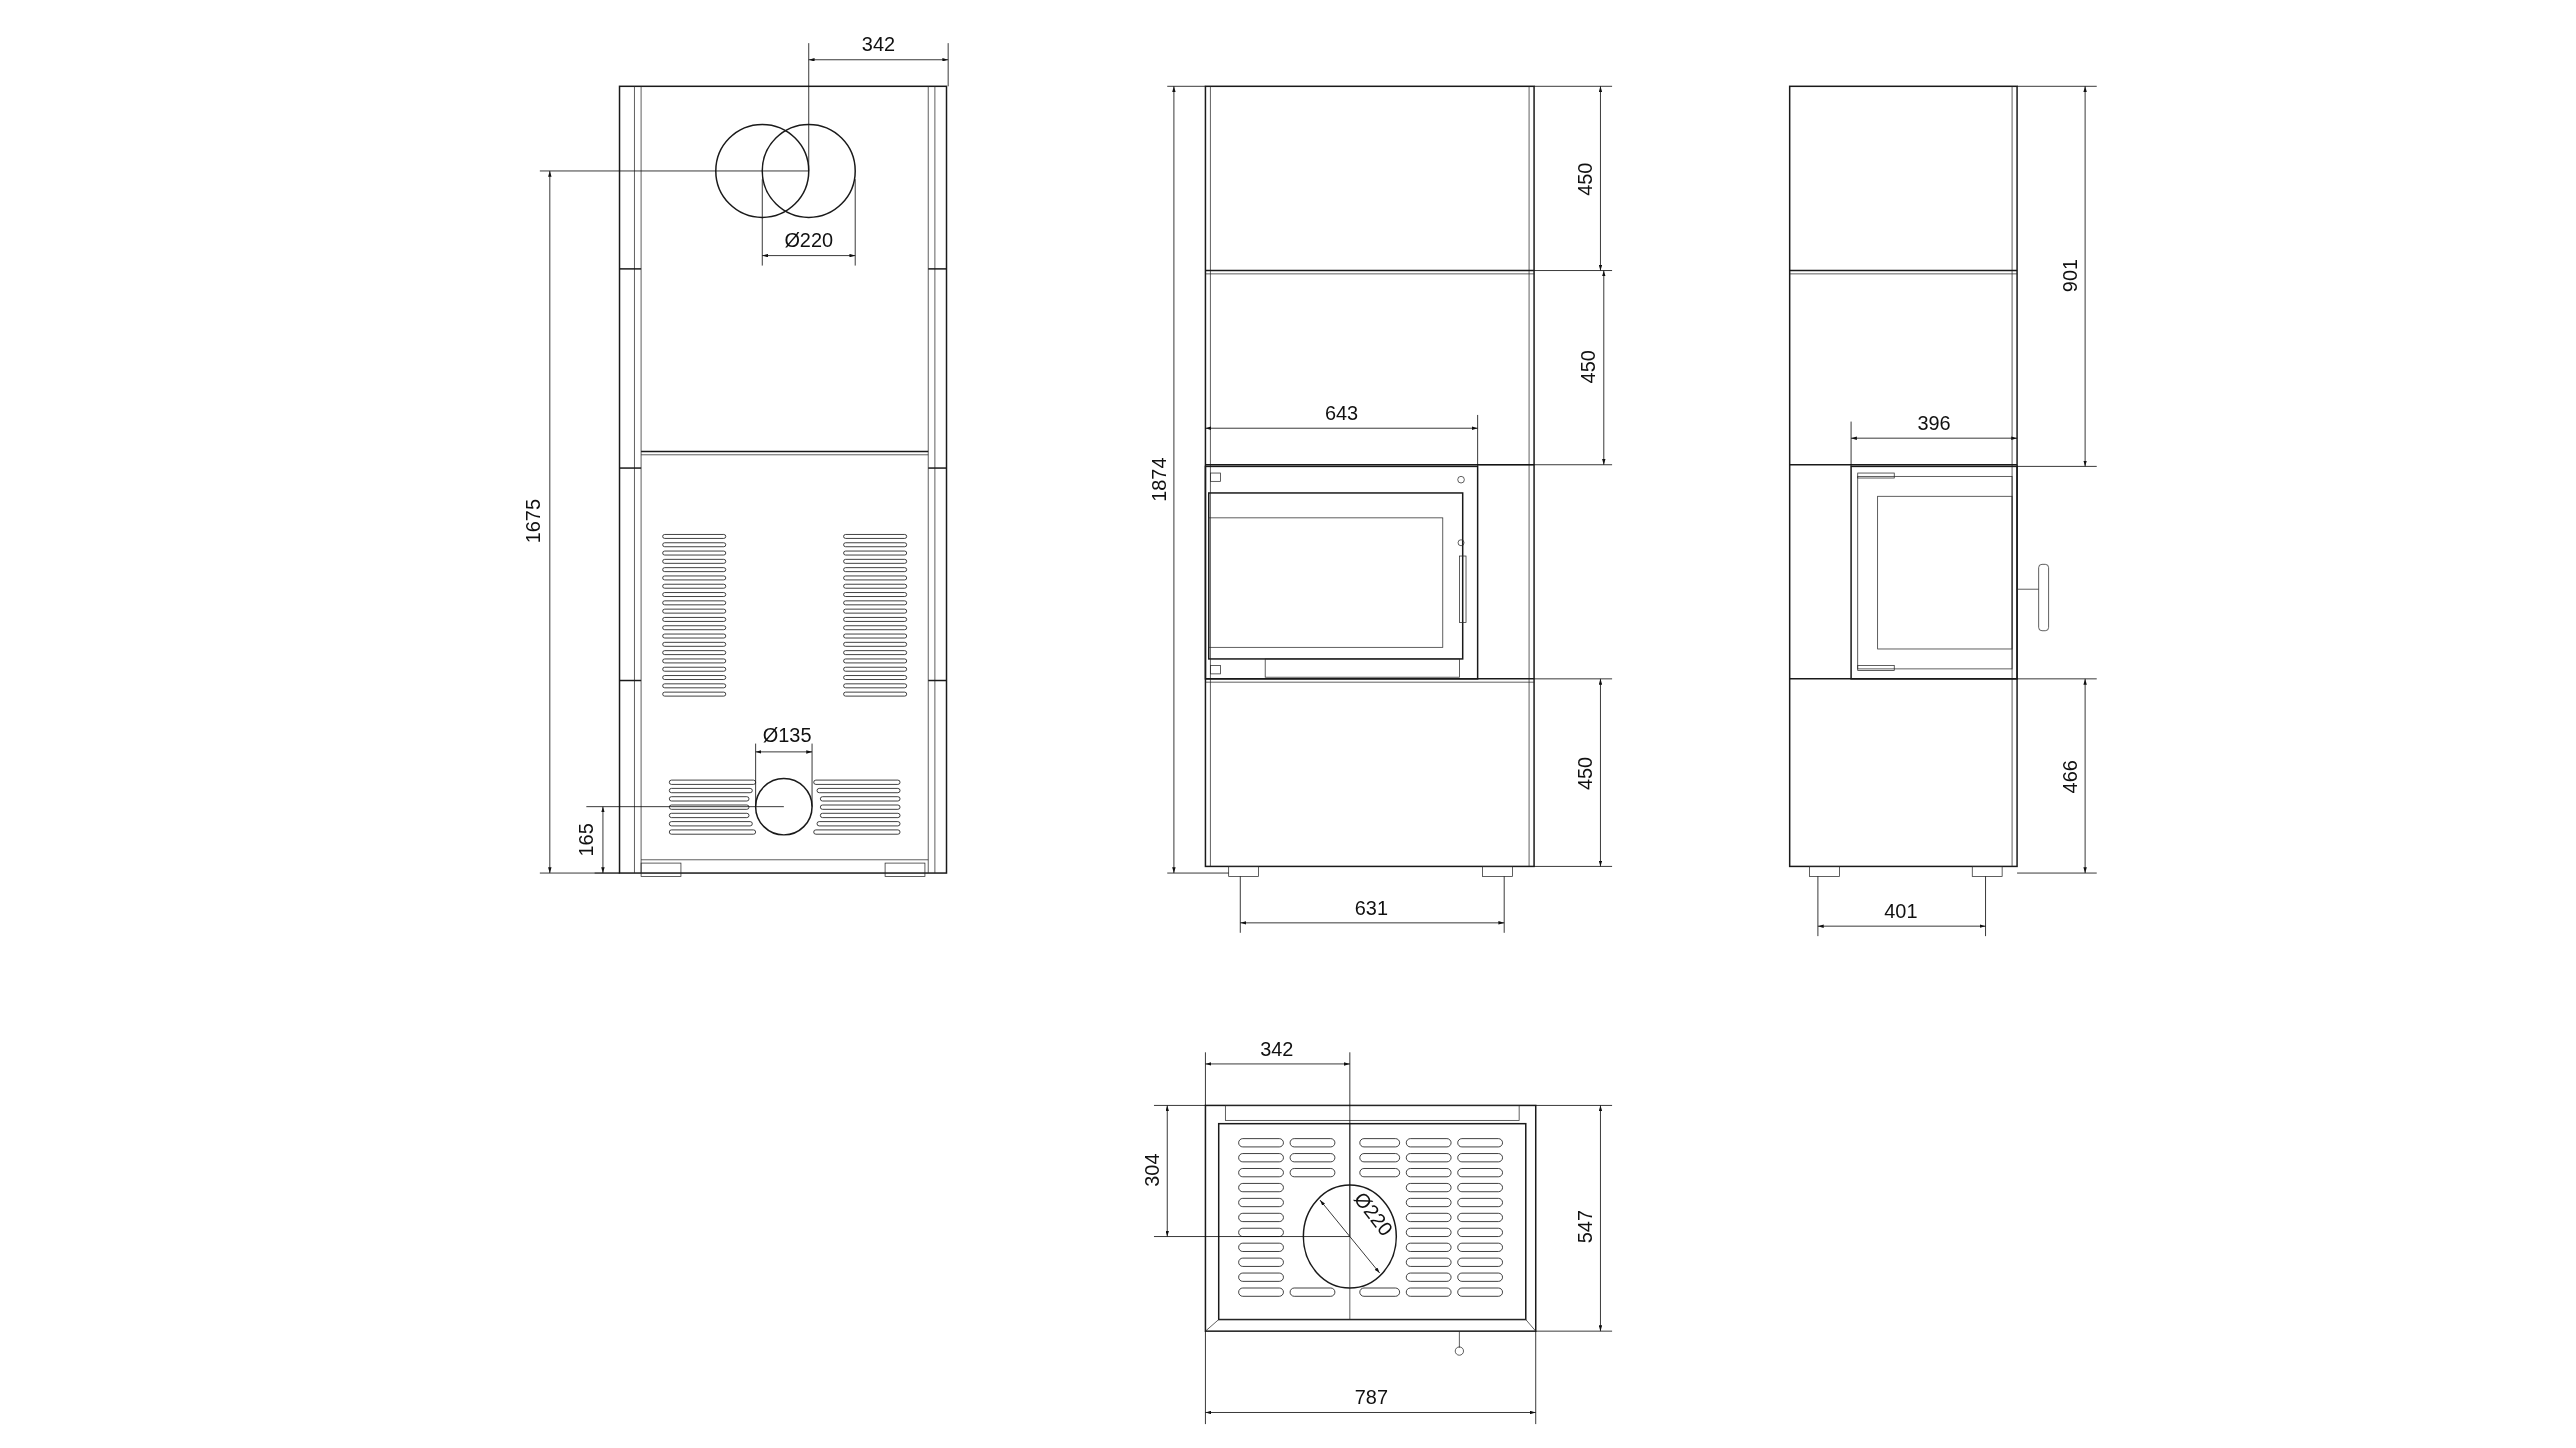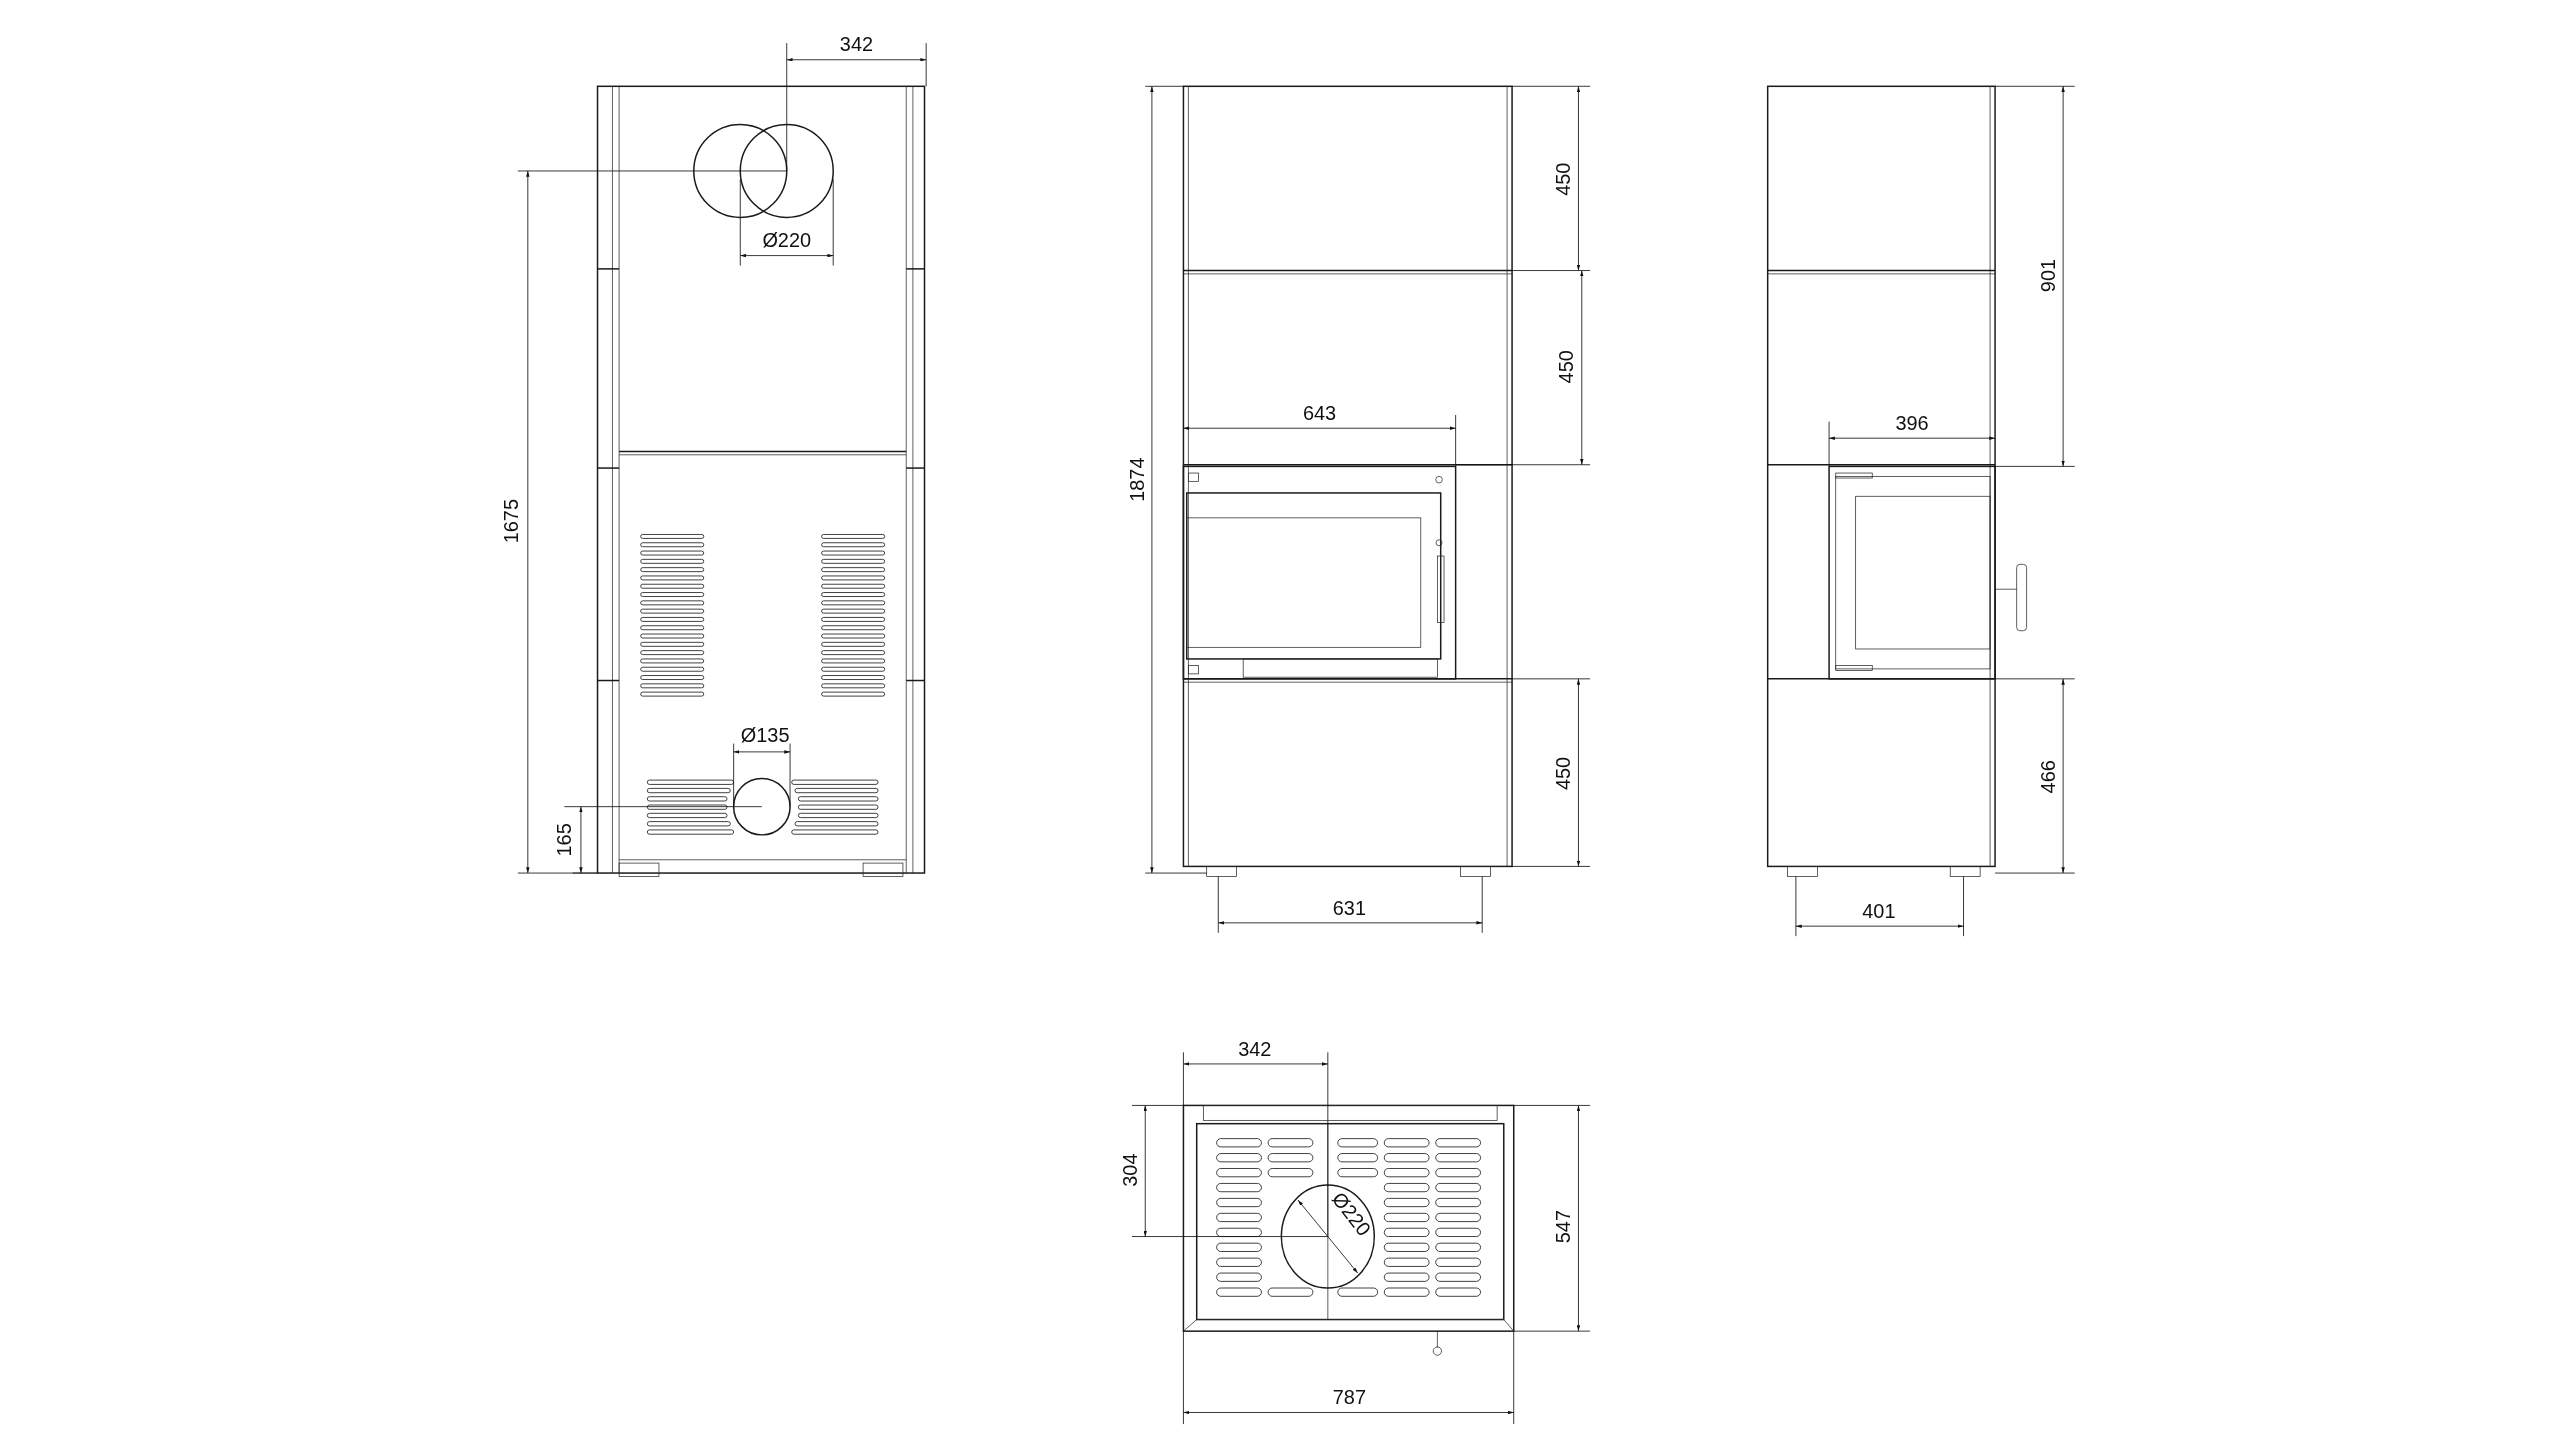--- a/index.html
+++ b/index.html
@@ -1,17 +1,17 @@
 <!DOCTYPE html>
 <html style="font-size:9.5px"><head>
 <meta charset="utf-8">
 <style>
   html, body { margin: 0; padding: 0; background: #ffffff; }
   body { width: 2576px; height: 1449px; overflow: hidden; }
-  #sheet { position: absolute; left: 0; top: 0; width: 2108px; height: 1449px; }
+  #sheet { position: absolute; left: 0; top: 0; width: 2108px; height: 1449px; padding-left: 22px; }
   svg { display: block; }
   .ln { stroke: #1a1a1a; stroke-width: 0.9; fill: none; }
   .thin { stroke: #2a2a2a; stroke-width: 0.45; fill: none; }
   .dim { stroke: #111; stroke-width: 0.5; fill: none; }
   .arrow { fill: #111; stroke: none; }
   .slot { stroke: #1a1a1a; stroke-width: 0.5; fill: #fff; }
   .lbl { font-family: "Liberation Sans", sans-serif; font-size: 12px; fill: #111; }
 </style>
 </head>
 <body>

